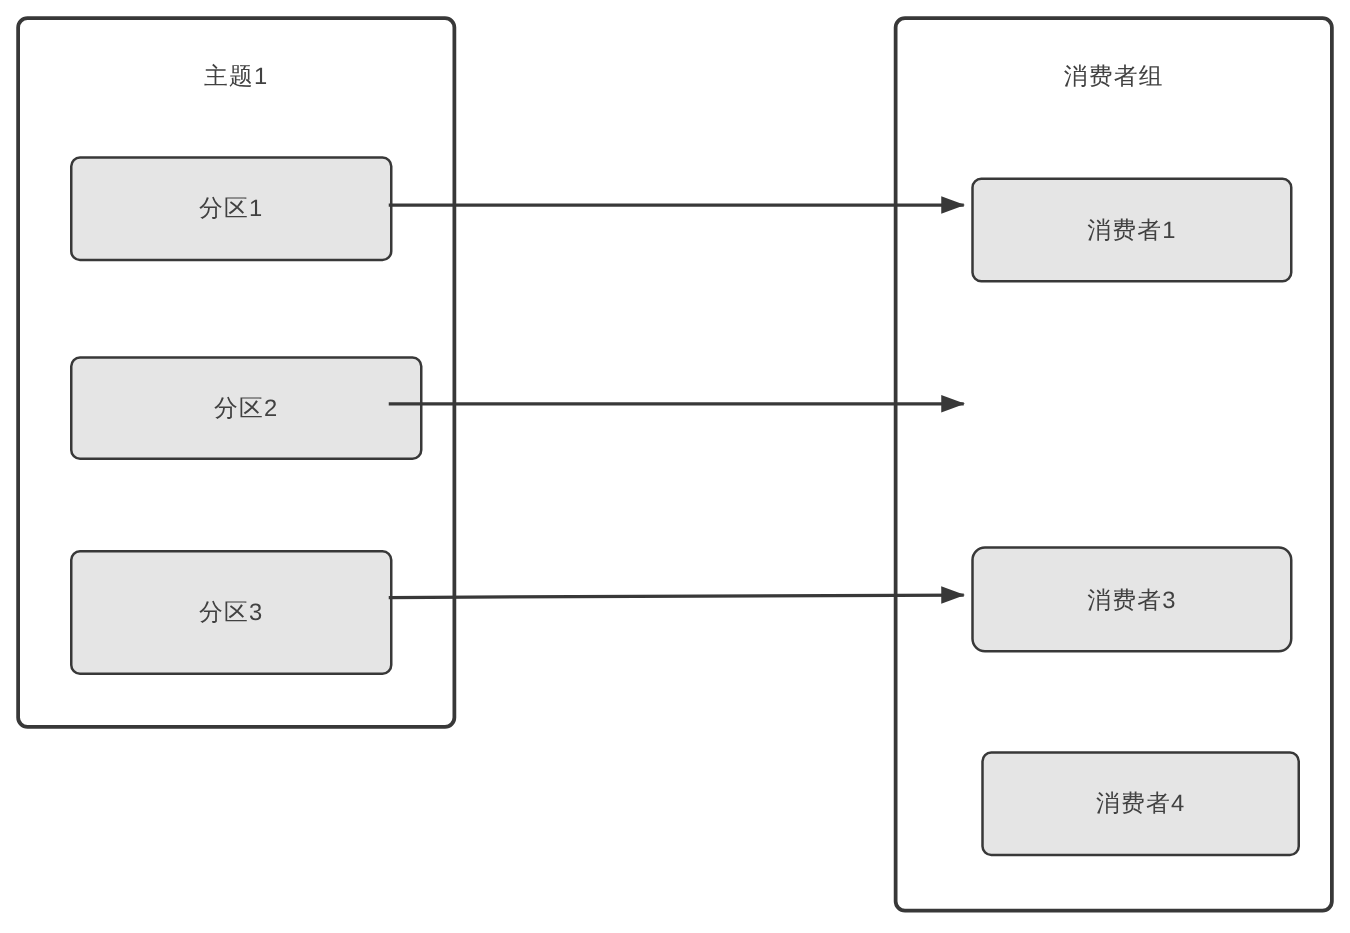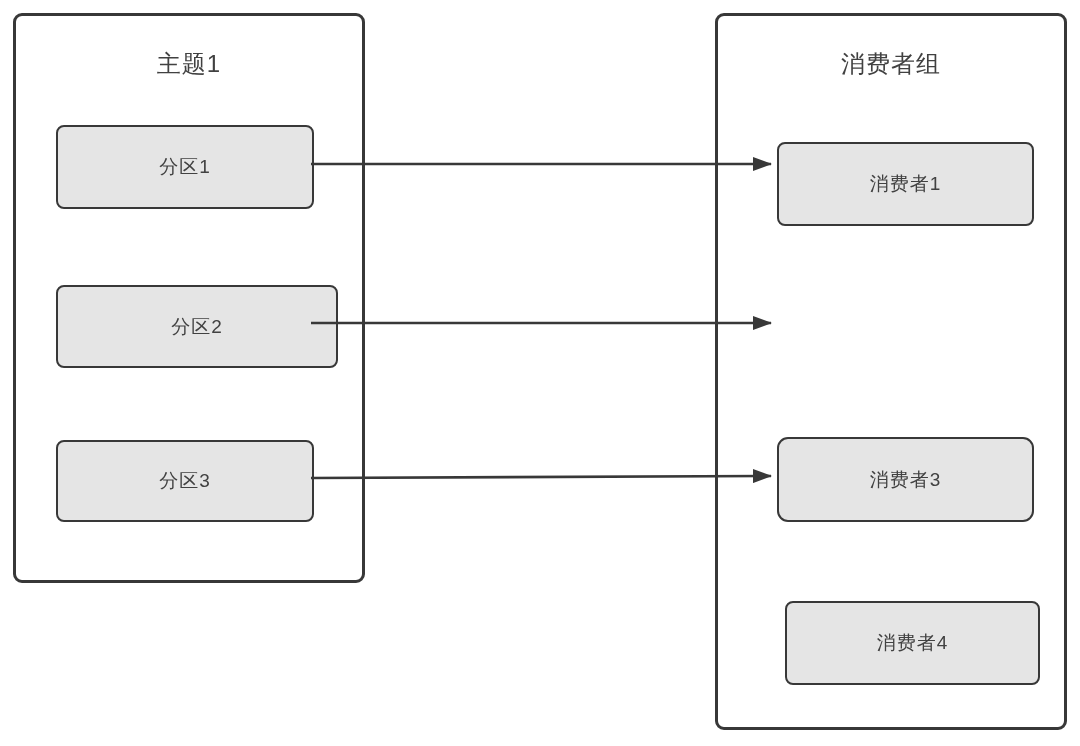--- a/index.html
+++ b/index.html
@@ -21,41 +21,41 @@
     position: absolute;
     border: 3px solid #383838;
     border-radius: 9px;
     background: #ffffff;
   }
   .panel-title {
     position: absolute;
     left: 0; right: 0;
     top: 32px;
     text-align: center;
-    font-size: 24px;
+    font-size: 19px;
     color: #414141;
     letter-spacing: 1px;
   }
   .node {
     position: absolute;
     border: 2.5px solid #383838;
     border-radius: 8px;
     background: #e5e5e5;
     display: flex;
     align-items: center;
     justify-content: center;
     font-size: 19px;
     color: #414141;
     letter-spacing: 1px;
   }
   
   .topic-panel   { left: 13px;  top: 13px; width: 352px; height: 570px; }
   .partition-1   { left: 40px;  top: 109px; width: 258px; height: 84px; }
   .partition-2   { left: 40px;  top: 269px; width: 282px; height: 83px; }
-  .partition-3   { left: 40px;  top: 424px; width: 258px; height: 82px; }
+  .partition-3   { left: 40px;  top: 424px; width: 258px; height: 100px; }
   
   .group-panel   { left: 715px; top: 13px; width: 352px; height: 717px; padding-left: 20px; }
   .consumer-1    { left: 59px;  top: 109px; width: 257px; height: 84px; margin-top: 17px; }
   .consumer-2    { left: 59px;  top: 267px; width: 257px; height: 85px; }
   .consumer-3    { left: 59px;  top: 421px; width: 257px; height: 85px; border-radius: 11px; }
   .consumer-4    { left: 67px;  top: 585px; width: 255px; height: 84px; }
   .edges-layer {
     position: absolute;
     left: 0; top: 0;
     width: 1080px; height: 746px;

